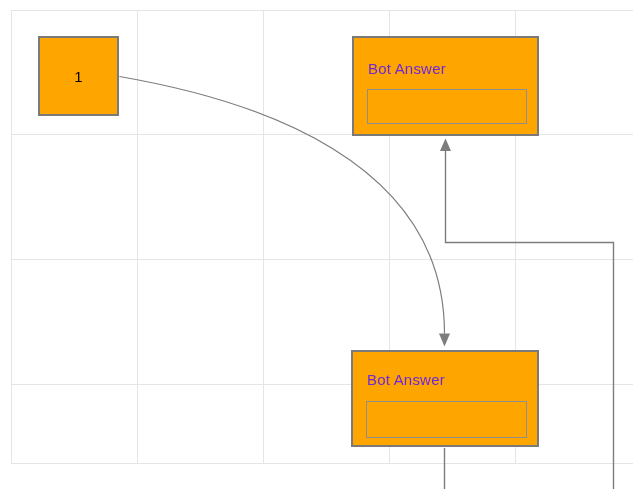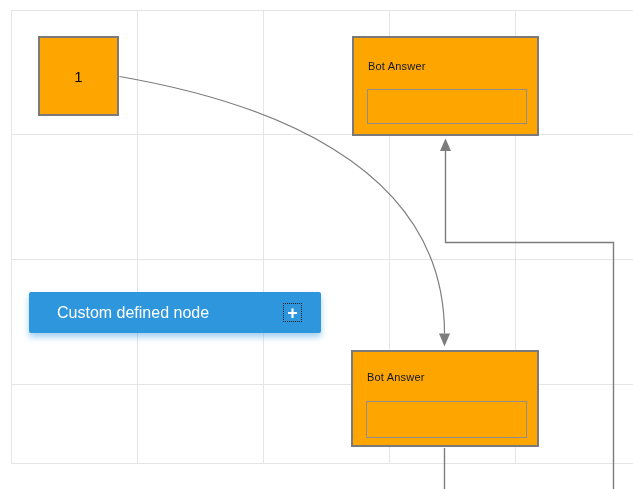--- a/index.html
+++ b/index.html
@@ -22,21 +22,21 @@
     display:flex;align-items:center;justify-content:center;
     font-size:15px;color:#000;
   }
 
   .bot-node{
     background:#FFA500;
     border:2px solid #7A7A7A;
   }
   .bot-node .bot-title{
     position:absolute;left:14px;
-    font-size:11px;color:#0f172a;letter-spacing:.2px;
+    font-size:15px;color:#6d28d9;letter-spacing:.2px;
     white-space:nowrap;
   }
   .bot-node .bot-input{
     position:absolute;left:13px;
     box-sizing:border-box;
     background:transparent;
     border:1px solid #8E8E8E;
     outline:none;
     font-size:13px;color:#222;
     padding:0 6px;
@@ -109,18 +109,14 @@
   <div class="node bot-node bot-top">
     <div class="bot-title">Bot Answer</div>
     <input class="bot-input" type="text" placeholder="" style="">
   </div>
 
   <div class="node bot-node bot-bottom">
     <div class="bot-title">Bot Answer</div>
     <input class="bot-input" type="text" placeholder="" style="">
   </div>
 
-  <div class="node custom-node">
-    <span class="custom-label">Custom defined node</span>
-    <span class="plus-box">+</span>
-  </div>
 
 </div>
 
 </body></html>

